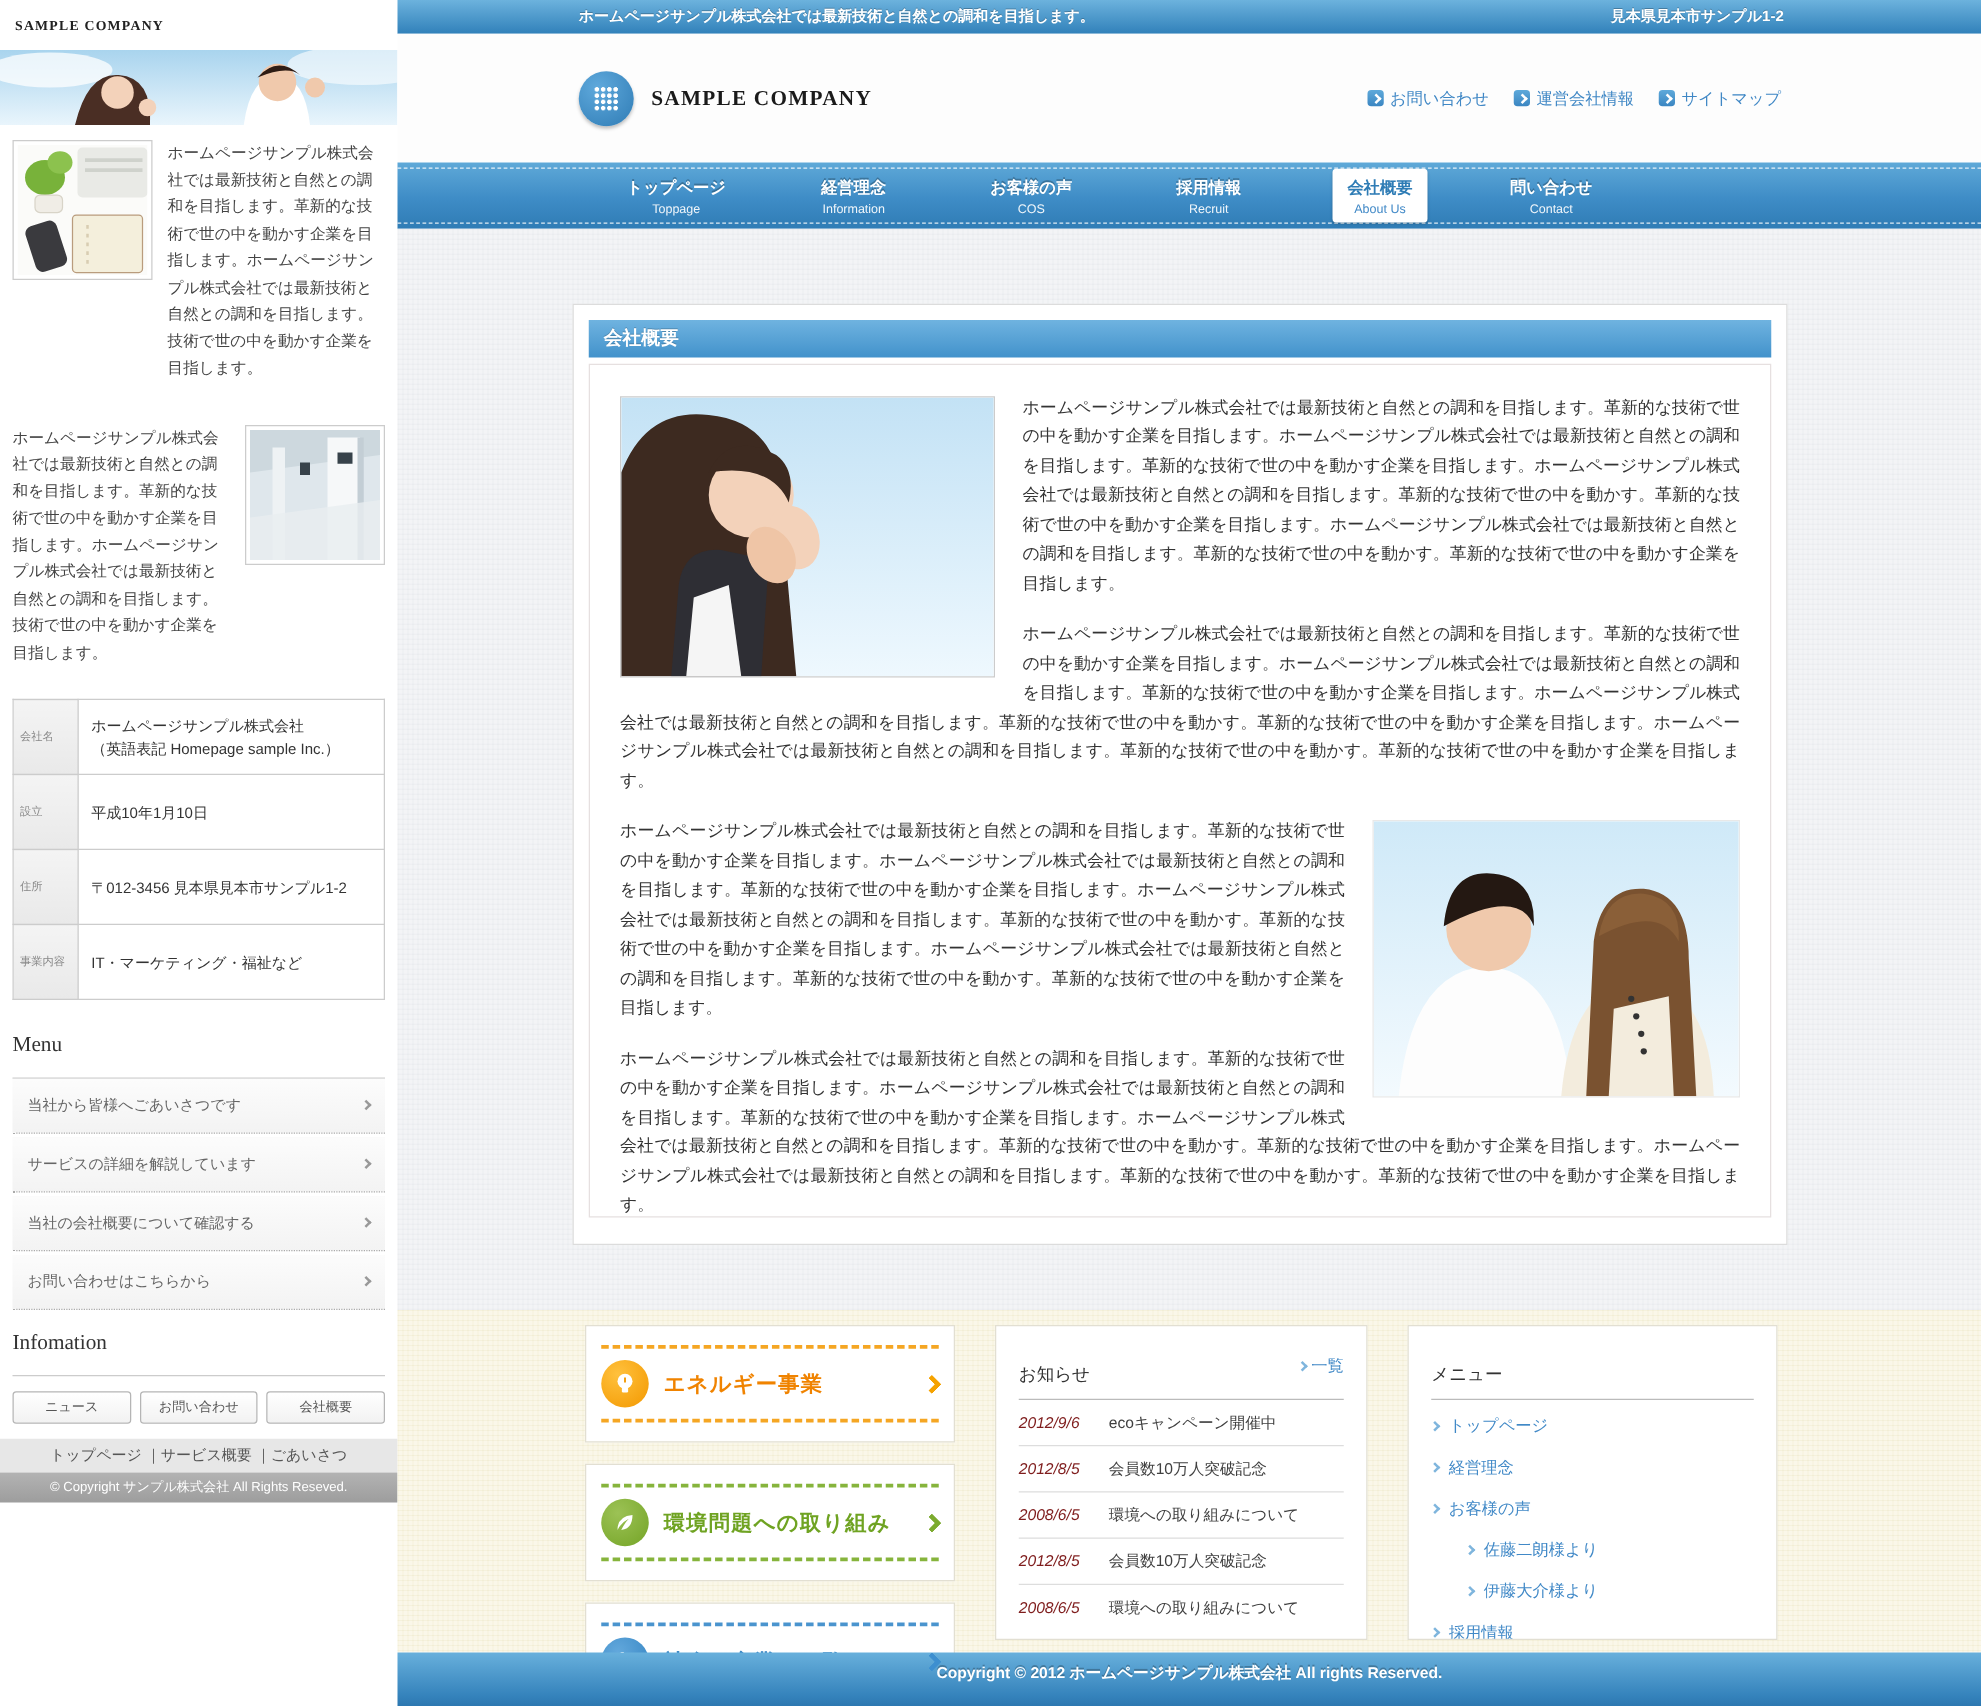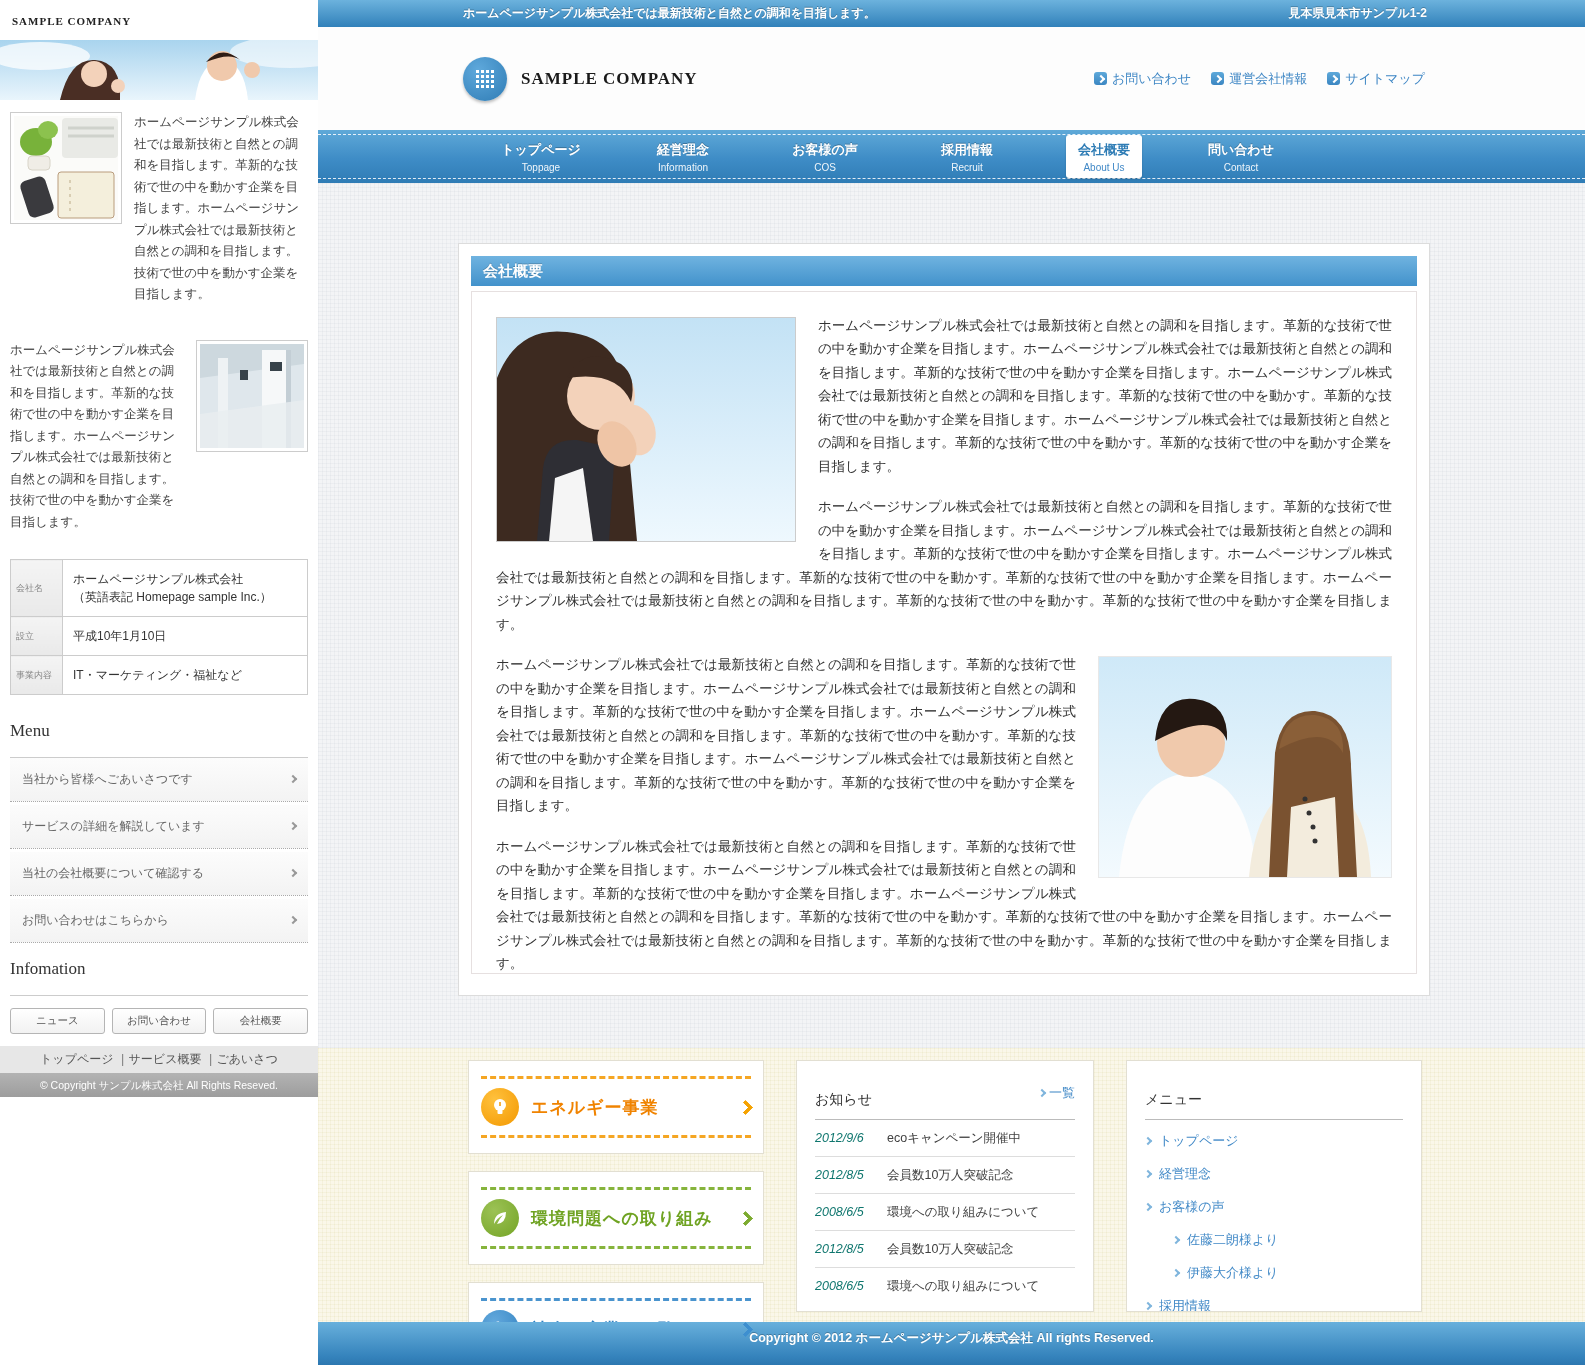--- a/index.html
+++ b/index.html
@@ -16,21 +16,21 @@
     font-size:11px; font-weight:bold; letter-spacing:1px; color:#222; font-variant:small-caps; }
   .s-banner { height:60px; }
   .s-banner svg { display:block; }
   .s-block { margin:12px 10px 0; display:flex; gap:12px; }
   .s-block .ph { width:112px; height:112px; flex:0 0 112px; border:1px solid #ccc; background:#fff; padding:3px; }
   .s-block .ph svg { display:block; }
   .s-block .txt { font-size:12.5px; line-height:1.72; color:#444; }
   .s-block2 { margin-top:34px; }
   .s-table { margin:26px 10px 0; width:298px; border-collapse:collapse; border:1px solid #ccc; }
   .s-table th { width:52px; background:linear-gradient(#f4f4f4,#e9e9e9); border:1px solid #ccc;
-    font-size:9px; color:#888; font-weight:normal; text-align:left; padding:10px 5px; vertical-align:middle; }
+    font-size:9px; color:#888; font-weight:normal; text-align:left; padding:23px 5px; vertical-align:middle; }
   .s-table td { border:1px solid #ccc; font-size:12px; color:#333; padding:10px 10px;
     line-height:1.5; white-space:pre-line; background:#fff; }
   .s-head { margin:26px 10px 0; font-family:"Liberation Serif","DejaVu Serif",serif;
     font-size:17px; color:#333; padding-bottom:16px; border-bottom:1px solid #ccc; }
   .s-menu { list-style:none; margin:0 0 0 0; }
   .s-menu li { position:relative; padding:13px 24px 13px 12px; font-size:12px; color:#666;
     background:linear-gradient(#fcfcfc,#f3f3f3); border-bottom:1px dotted #aaa; margin-bottom:3px; cursor:pointer; }
   .s-menu li .chev { position:absolute; right:12px; top:50%; margin-top:-4px; width:6px; height:6px;
     border-top:2px solid #999; border-right:2px solid #999; transform:rotate(45deg); }
   .s-btns { display:flex; gap:7px; margin:12px 10px 0; }
@@ -117,21 +117,21 @@
   .bcol2 { width:298px; } .bcol3 { width:296px;border-radius:25px; }
   .whead { display:flex; align-items:center; justify-content:space-between;
     padding-bottom:10px; border-bottom:1px solid #bbb; }
   .whead .wt { font-size:14px; color:#333;margin-top:14px; }
   .morelink { display:flex; align-items:center; gap:4px; font-size:13px; color:#4189c7;
     text-decoration:none; cursor:pointer; }
   .arr { width:6px; height:6px; border-top:2px solid #7fb5dd; border-right:2px solid #7fb5dd;
     transform:rotate(45deg); display:inline-block; }
   .news-item { display:flex; gap:10px; align-items:baseline; padding:9.5px 0; border-bottom:1px solid #ddd; }
   .news-item:last-child { border-bottom:none; }
-  .news-item .date { font-size:12.5px; color:#0f766e; font-style:italic; flex:0 0 62px; }
+  .news-item .date { font-size:12.5px; color:#7f1d1d; font-style:italic; flex:0 0 62px; }
   .news-item a { font-size:12.5px; color:#404040; text-decoration:none; cursor:pointer; }
   .bmenu { list-style:none; margin-top:4px; }
   .bmenu li { display:flex; align-items:center; gap:8px; padding:7.5px 0; cursor:pointer; }
   .bmenu li a { font-size:13px; color:#4189c7; text-decoration:none; }
   .bmenu li.sub { margin-left:28px; }
 
   footer.site { height:43px; background:linear-gradient(#68b0dc,#3583bc 80%,#2c77b0);
     text-align:center; color:#fff; font-size:12.5px; font-weight:bold; line-height:32px;
     text-shadow:0 -1px rgba(0,0,0,.25); }
 </style>
@@ -205,20 +205,24 @@
             <th>会社名</th>
             <td>ホームページサンプル株式会社
 （英語表記 Homepage sample Inc.）</td>
           </tr>
 
           <tr>
             <th>設立</th>
             <td>平成10年1月10日</td>
           </tr>
 
+          <tr>
+            <th>住所</th>
+            <td>〒012-3456 見本県見本市サンプル1-2</td>
+          </tr>
 
           <tr>
             <th>事業内容</th>
             <td>IT・マーケティング・福祉など</td>
           </tr>
         </tbody>
     </table>
 
     <div class="s-head">Menu</div>
     <ul class="s-menu" style="margin:0 10px;">

